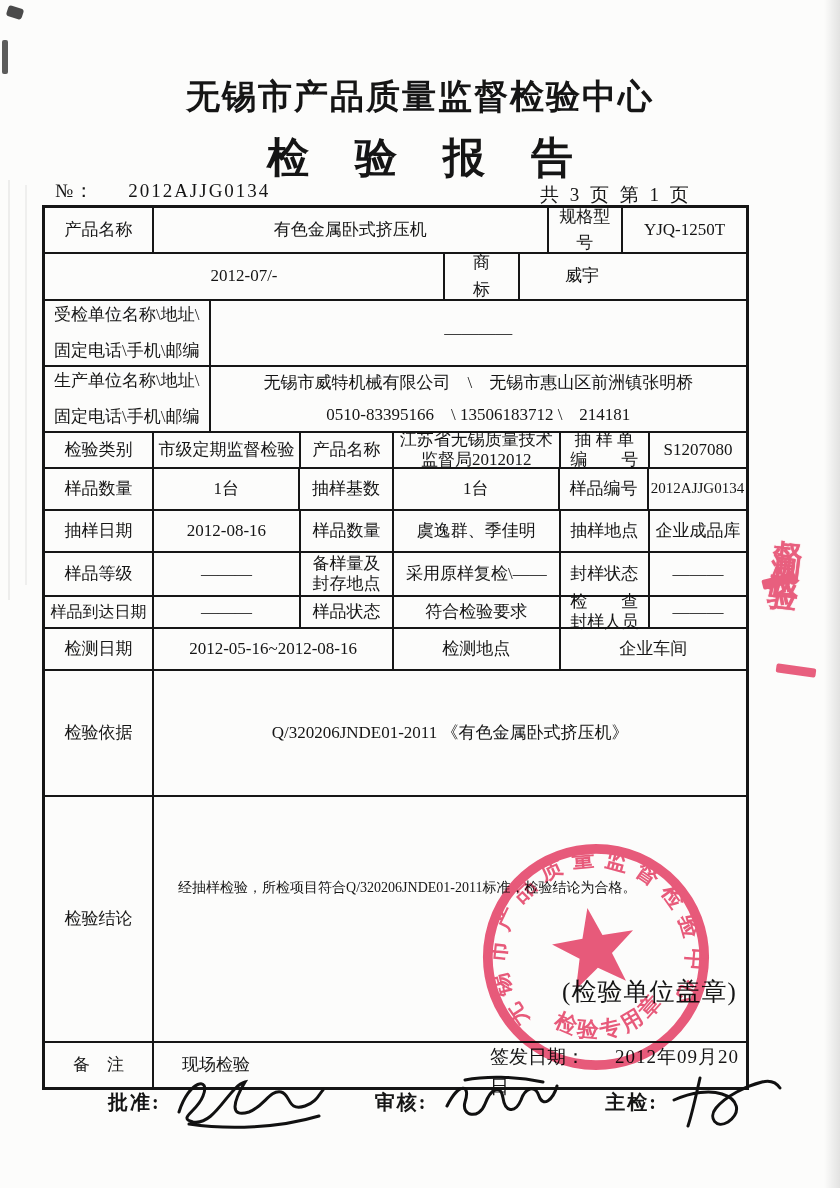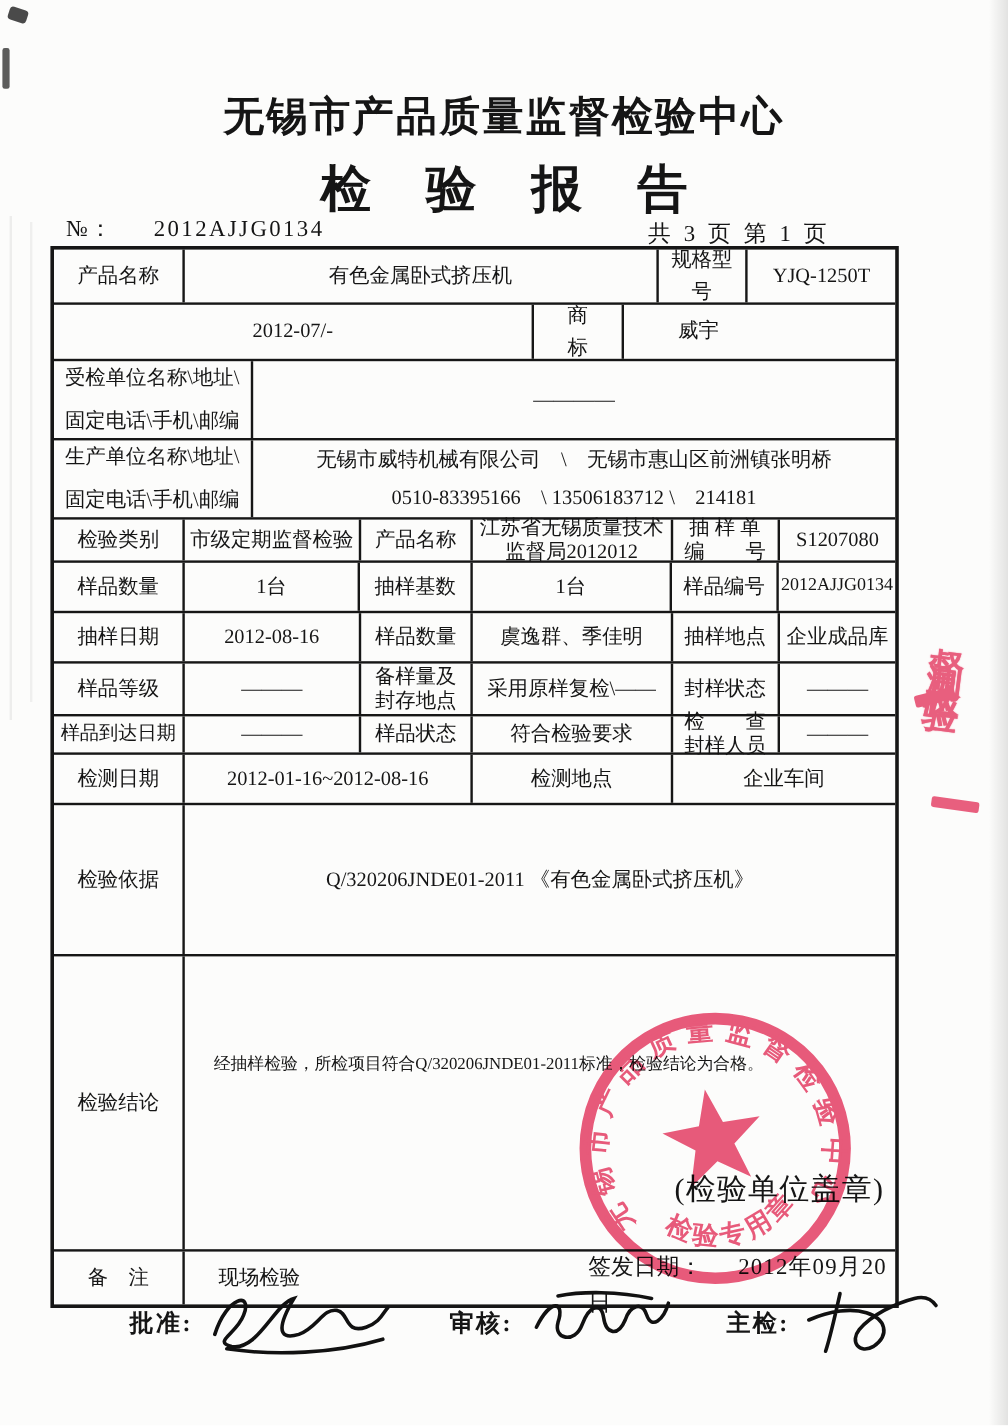--- a/index.html
+++ b/index.html
@@ -153,21 +153,21 @@
       <div class="tcell dash" style="width:148px">———</div>
       <div class="tcell lbl" style="width:94px">样品状态</div>
       <div class="tcell" style="width:168px">符合检验要求</div>
       <div class="tcell lbl" style="width:90px;line-height:1.2">检　　查
 封样人员</div>
       <div class="tcell dash" style="width:99px">———</div>
     </div>
 
     <div class="trow" style="height:42px">
       <div class="tcell lbl" style="width:108px">检测日期</div>
-      <div class="tcell" style="width:242px">2012-01-16~2012-08-16</div>
+      <div class="tcell" style="width:242px">2012-05-16~2012-08-16</div>
       <div class="tcell lbl" style="width:168px">检测地点</div>
       <div class="tcell" style="width:189px">企业车间</div>
     </div>
 
     <div class="trow" style="height:126px">
       <div class="tcell lbl" style="width:108px">检验依据</div>
       <div class="tcell" style="width:599px">Q/320206JNDE01-2011 《有色金属卧式挤压机》</div>
     </div>
 
     <div class="trow" style="height:246px">

